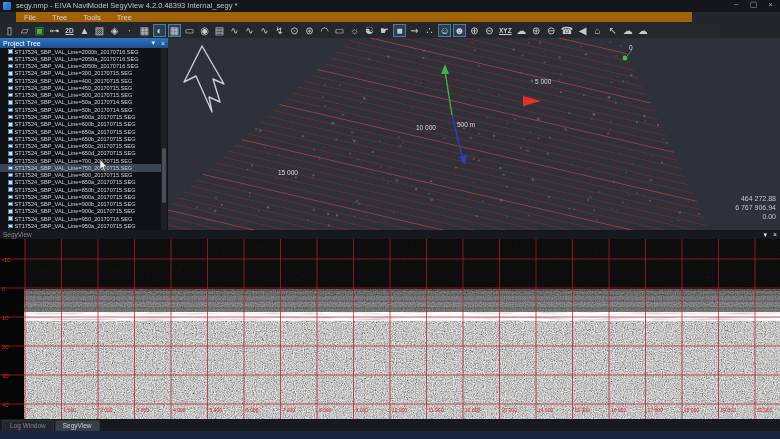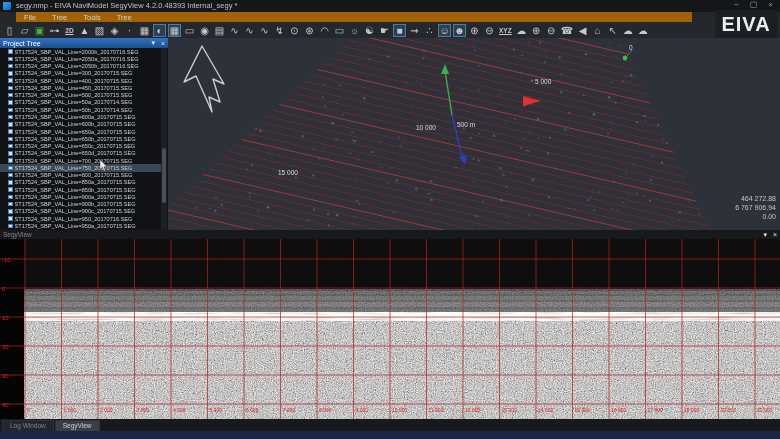--- a/index.html
+++ b/index.html
@@ -110,21 +110,20 @@
       <div class="tbtn">☁</div>
       <div class="tbtn">⊕</div>
       <div class="tbtn">⊖</div>
       <div class="tbtn">☎</div>
       <div class="tbtn">◀</div>
       <div class="tbtn">⌂</div>
       <div class="tbtn">↖</div>
       <div class="tbtn">☁</div>
       <div class="tbtn">☁</div>
     </div>
-  <div class="logo">EIVA</div>
 
   <div class="tree-panel">
     <div class="tree-header">
       <span class="tree-title">Project Tree</span>
       <span class="hdr-ico">▾</span>
       <span class="hdr-ico">×</span>
     </div>
     <div class="tree-rows">
         <div class="trow">
           <span class="tcheck"></span>

